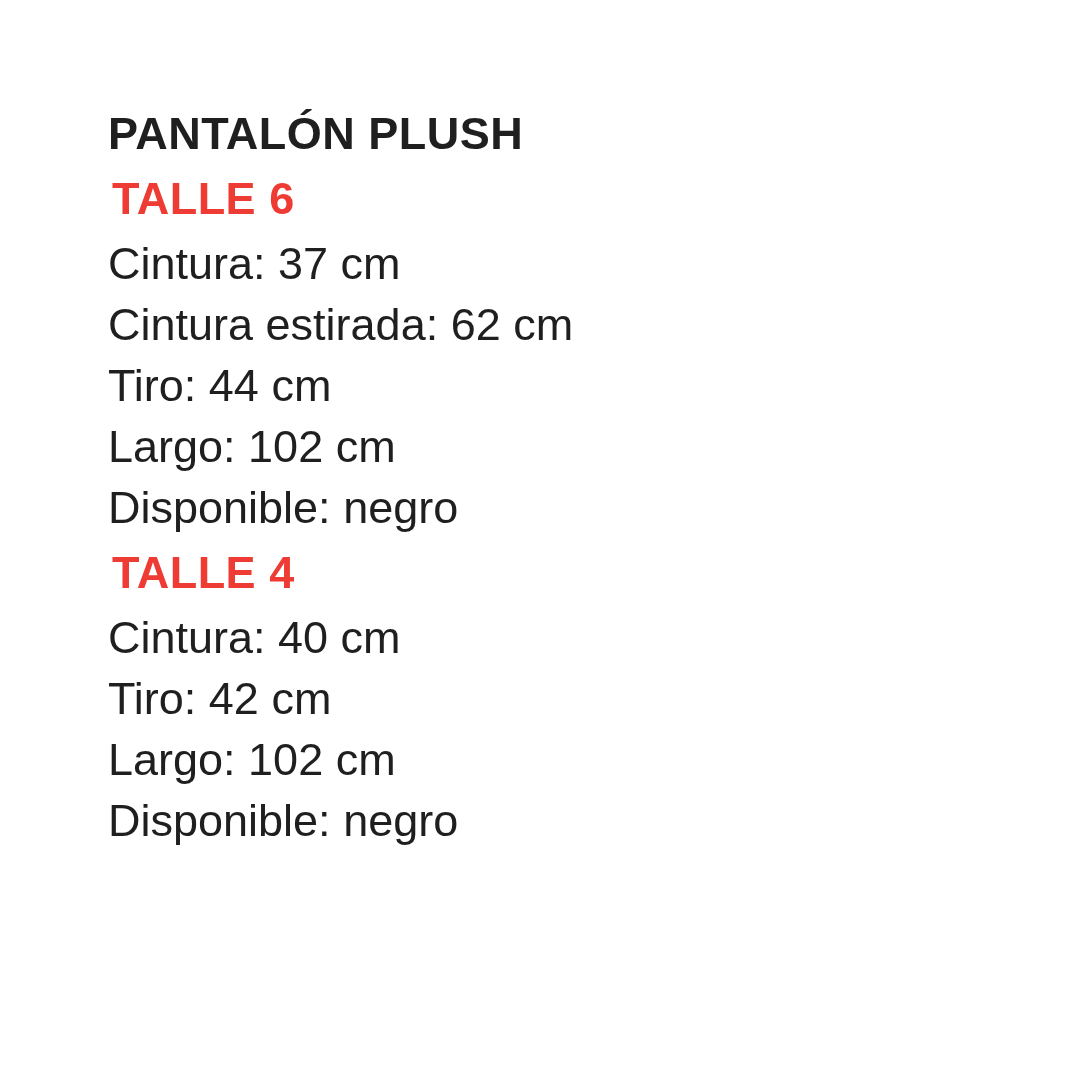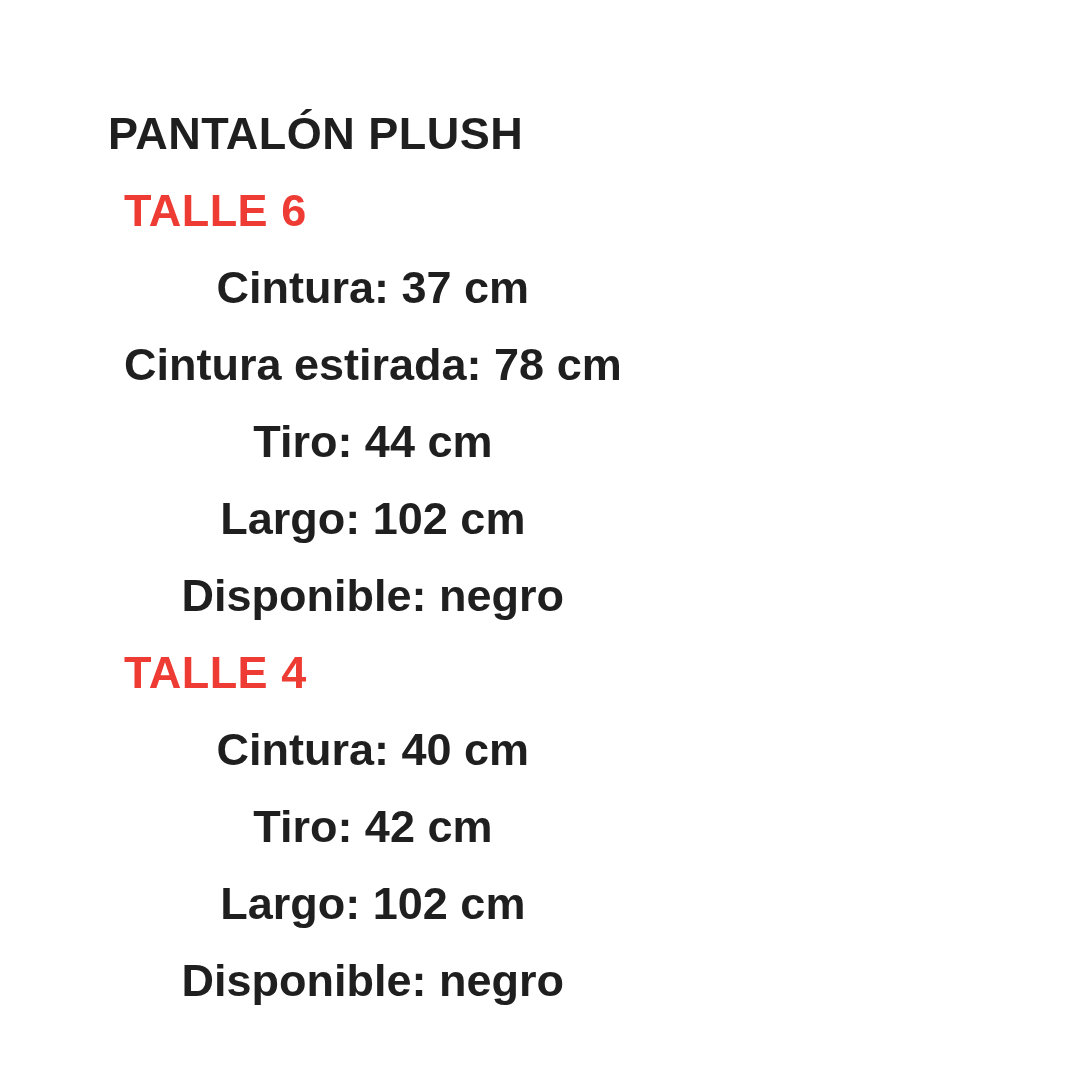--- a/index.html
+++ b/index.html
@@ -22,48 +22,47 @@
   }
   .title {
     margin: 0;
     font-size: 45px;
     font-weight: 700;
     line-height: 61px;
     letter-spacing: 0.5px;
     color: var(--text, #1f1f1f);
   }
   .size-heading {
-    margin: 16px;
+    margin: 4px;
     font-size: 45px;
     font-weight: 700;
     line-height: 61px;
     letter-spacing: 0.5px;
     color: var(--accent, #ee3b33);
   }
   .measure-line {
-    margin: 16px;
+    margin: 0;
     font-size: 45px;
-    font-weight: 700;
+    font-weight: 400;
     line-height: 61px;
     color: var(--text, #1f1f1f);
-    text-align: center;
   }
 </style>
 </head>
 <body>
 
 <div class="page">
   <div class="content">
 
     <h1 class="title">PANTALÓN PLUSH</h1>
 
     <section>
       <h2 class="size-heading">TALLE 6</h2>
       <p class="measure-line">Cintura: 37 cm</p>
-      <p class="measure-line">Cintura estirada: 78 cm</p>
+      <p class="measure-line">Cintura estirada: 62 cm</p>
       <p class="measure-line">Tiro: 44 cm</p>
       <p class="measure-line">Largo: 102 cm</p>
       <p class="measure-line">Disponible: negro</p>
     </section>
 
     <section>
       <h2 class="size-heading">TALLE 4</h2>
       <p class="measure-line">Cintura: 40 cm</p>
       <p class="measure-line">Tiro: 42 cm</p>
       <p class="measure-line">Largo: 102 cm</p>

